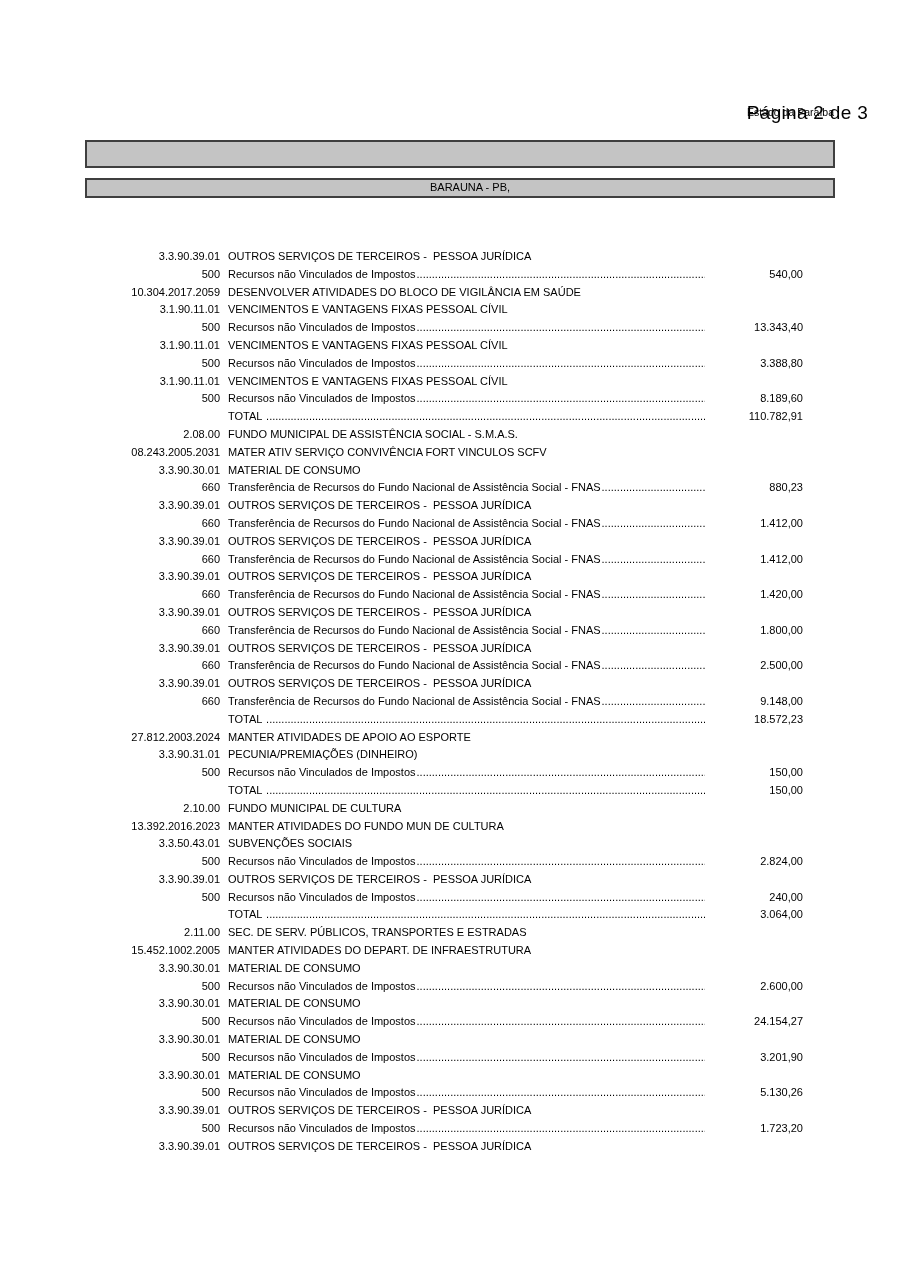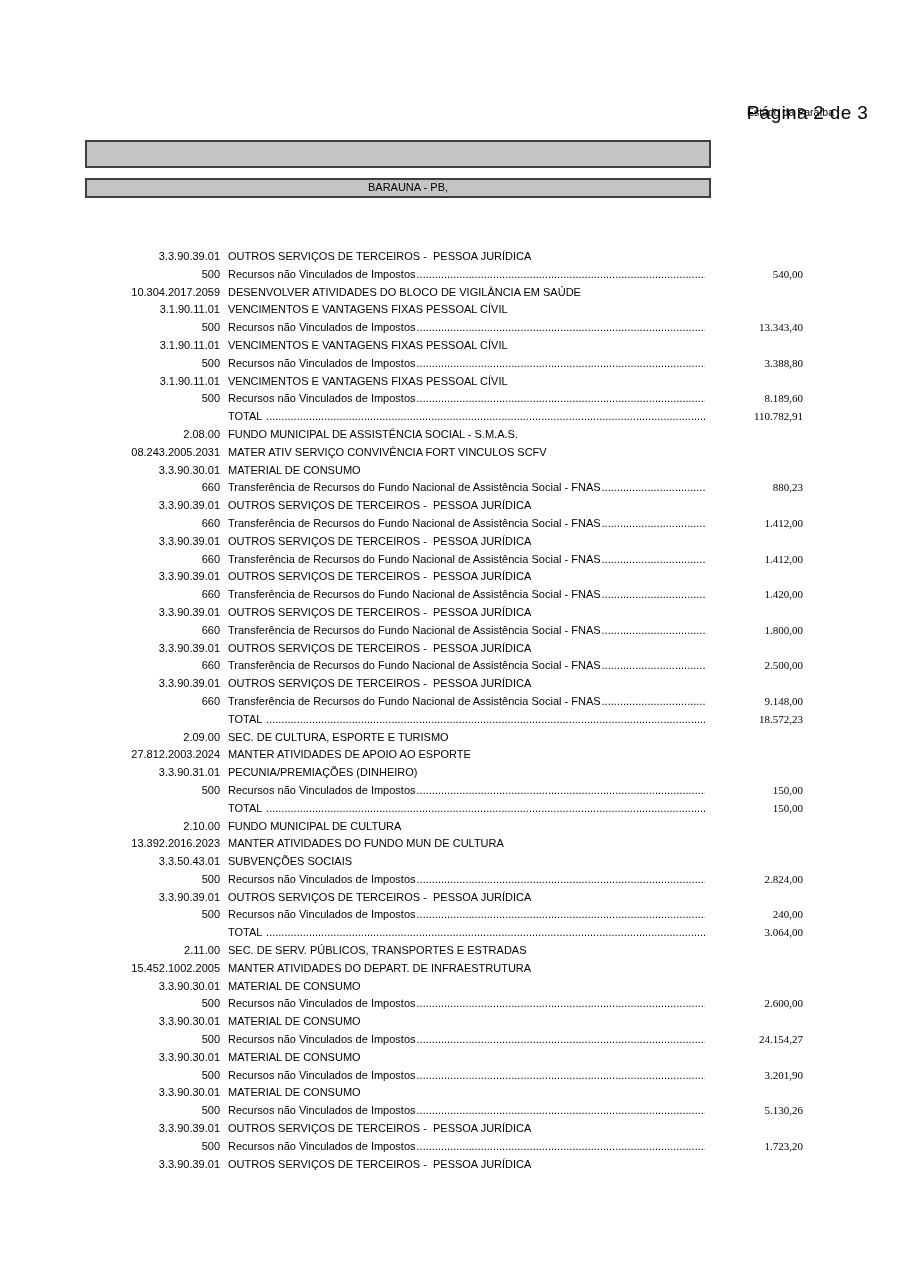--- a/index.html
+++ b/index.html
@@ -11,41 +11,41 @@
   }
   .center-head {
     position: absolute; left: 84px; top: 106px; width: 750px;
     text-align: right; font-size: 10.5px; line-height: 13.5px;
   }
   .page-num {
     position: absolute; top: 102px; right: 32px;
     font-size: 19px; letter-spacing: 0.3px;
   }
   .bar {
-    position: absolute; left: 85px; width: 626px; box-sizing: border-box;
+    position: absolute; left: 85px; width: 750px; box-sizing: border-box;
     background: var(--box-fill, #c4c4c4);
     border: 2px solid var(--box-border, #3f3f3f);
     padding-left: 20px;
   }
   .bar.title-bar { top: 140px; height: 28px; }
   .bar.city-bar  { top: 178px; height: 20px; font-size: 11px; line-height: 15px; text-align: center; }
   .rows { position: absolute; left: 85px; top: 248px; width: 750px; }
   .row {
     display: flex; height: 17.8px; line-height: 17.8px; font-size: 11px;
     align-items: flex-start;
   }
   .row.gap-before { margin-top: 0; }
   .code  { flex: none; width: 135px; text-align: right; white-space: pre; }
   .descwrap { flex: none; display: flex; width: 477px; margin-left: 8px; overflow: hidden; }
   .desc  { flex: none; white-space: pre; }
   .dots  { flex: 1 1 auto; overflow: hidden; white-space: nowrap; display: none; margin-left: 1px; }
   .dots::after { content: "............................................................................................................................................................................................................................................................."; }
   .value { flex: none; width: 98px; text-align: right; visibility: hidden; }
   .row.has-value .dots  { display: block; }
-  .row.has-value .value { visibility: visible; font-family: Liberation Serif, serif; }
+  .row.has-value .value { visibility: visible; }
 </style>
 </head>
 <body>
 
 <div class="center-head">
   <div>Estado da Paraíba</div>
 </div>
 
 <div class="page-num">Página 2 de 3</div>
 
@@ -292,28 +292,20 @@
 
   <div class="row has-value">
     <span class="code"></span>
     <span class="descwrap">
       <span class="desc">TOTAL </span>
       <span class="dots"></span>
     </span>
     <span class="value">18.572,23</span>
   </div>
 
-  <div class="row gap-before">
-    <span class="code">2.09.00</span>
-    <span class="descwrap">
-      <span class="desc">SEC. DE CULTURA, ESPORTE E TURISMO</span>
-
-    </span>
-    <span class="value"></span>
-  </div>
 
   <div class="row">
     <span class="code">27.812.2003.2024</span>
     <span class="descwrap">
       <span class="desc">MANTER ATIVIDADES DE APOIO AO ESPORTE</span>
 
     </span>
     <span class="value"></span>
   </div>
 

